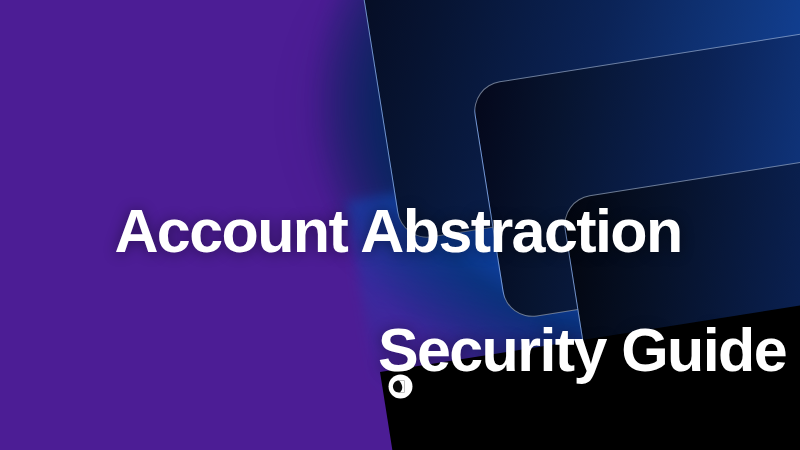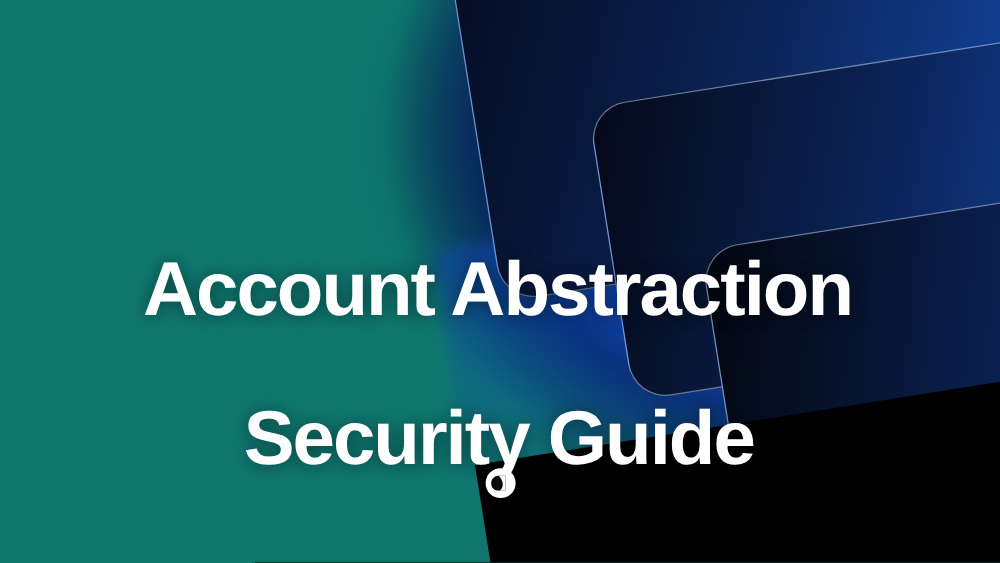--- a/index.html
+++ b/index.html
@@ -9,21 +9,21 @@
   }
   body {
     font-family: "Liberation Sans", sans-serif;
   }
 
   #slide {
     position: relative;
     width: 800px;
     height: 450px;
     overflow: hidden;
-    background: #0f766e;
+    background: #4c1d95;
   }
 
   
   .glow-wrap {
     position: absolute;
     inset: 0;
     overflow: hidden;
     pointer-events: none;
   }
   .glow-main {
@@ -143,21 +143,21 @@
     font-size: 61px;
     line-height: 0.98;
     letter-spacing: -1.6px;
     white-space: pre-line;
     text-shadow: 0 1px 14px rgba(0,0,0,0.45);
   }
   .headline .line {
     display: block;
   }
   .headline .line-1 { margin-left: -4px; }
-  .headline .line-2 { margin-left: -2px; }
+  .headline .line-2 { margin-left: -2px; text-align: right; }
 
   
   .logo-lockup {
     position: absolute;
     left: 0;
     right: 0;
     top: 374px;
     display: flex;
     align-items: center;
     justify-content: center;

